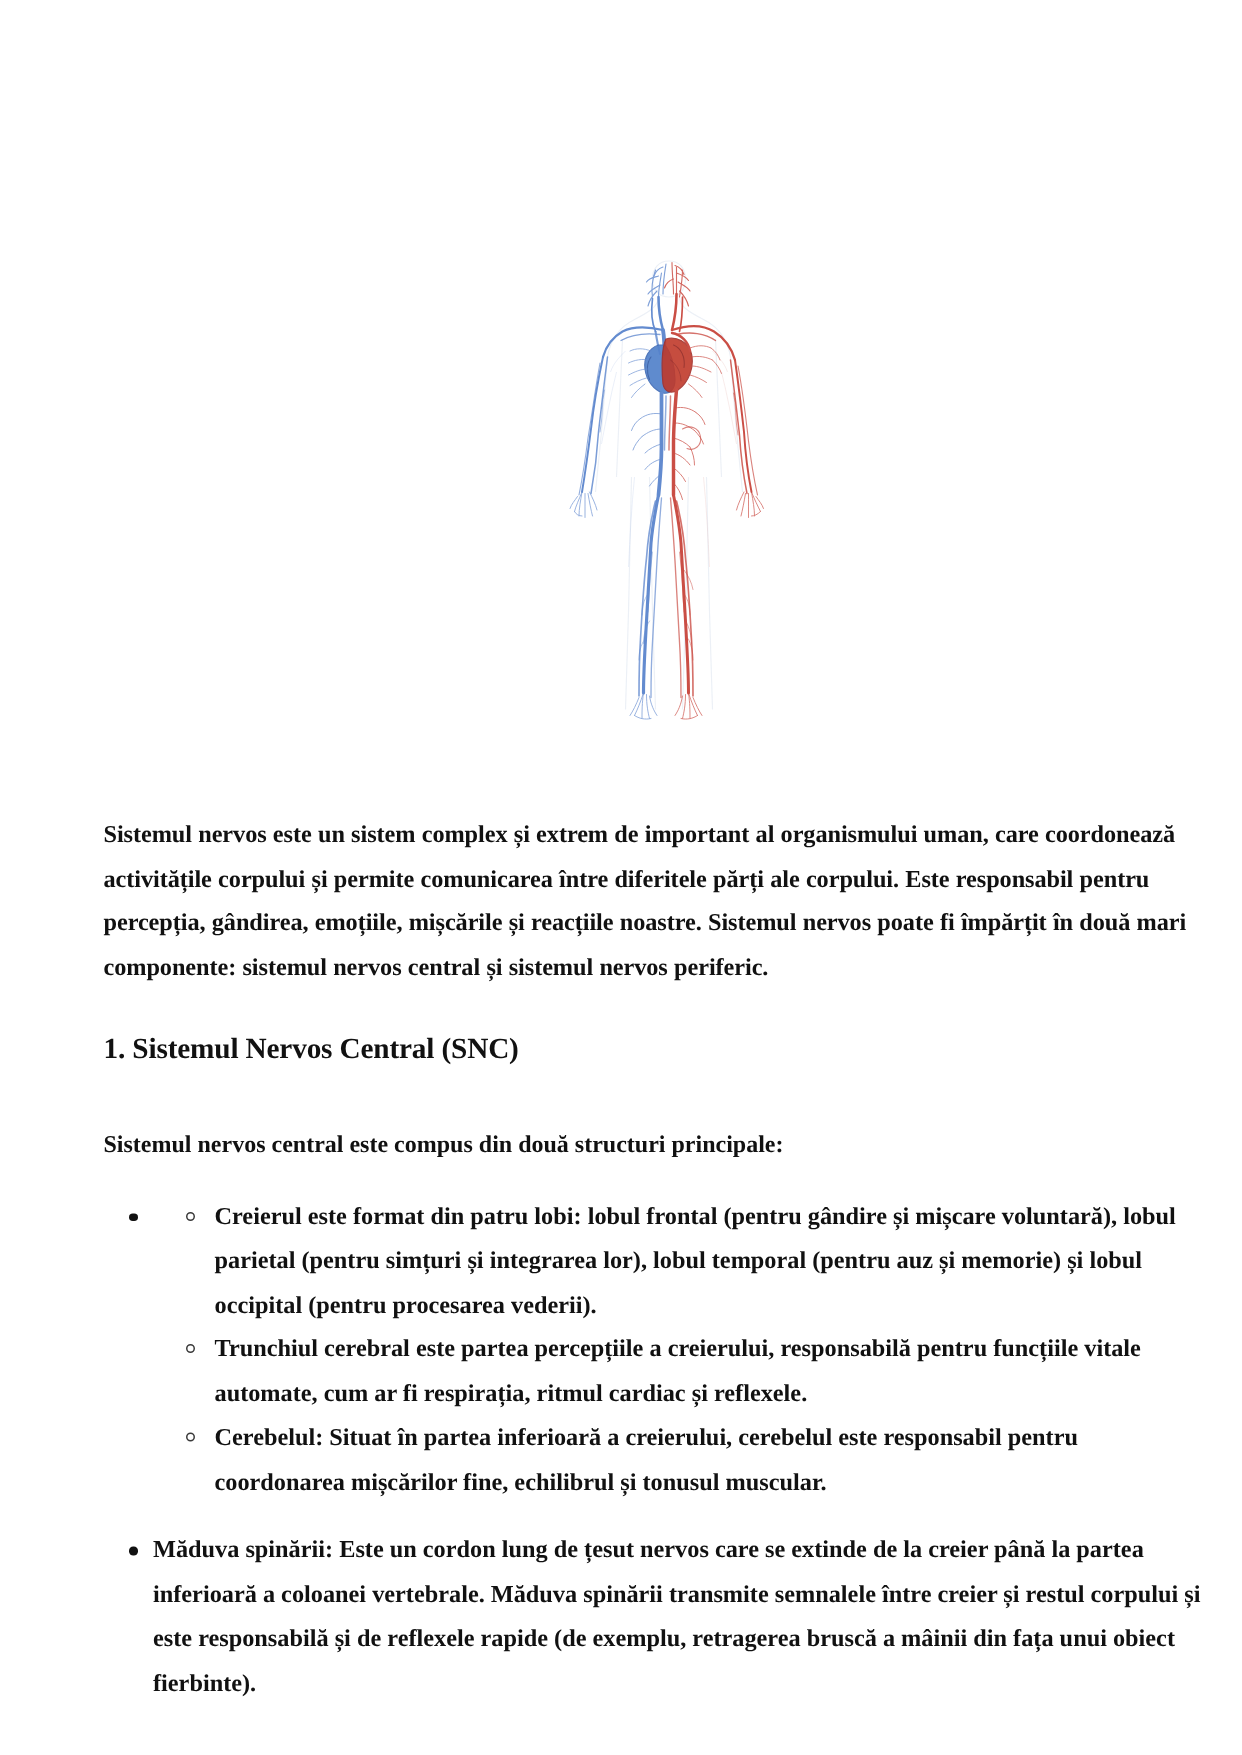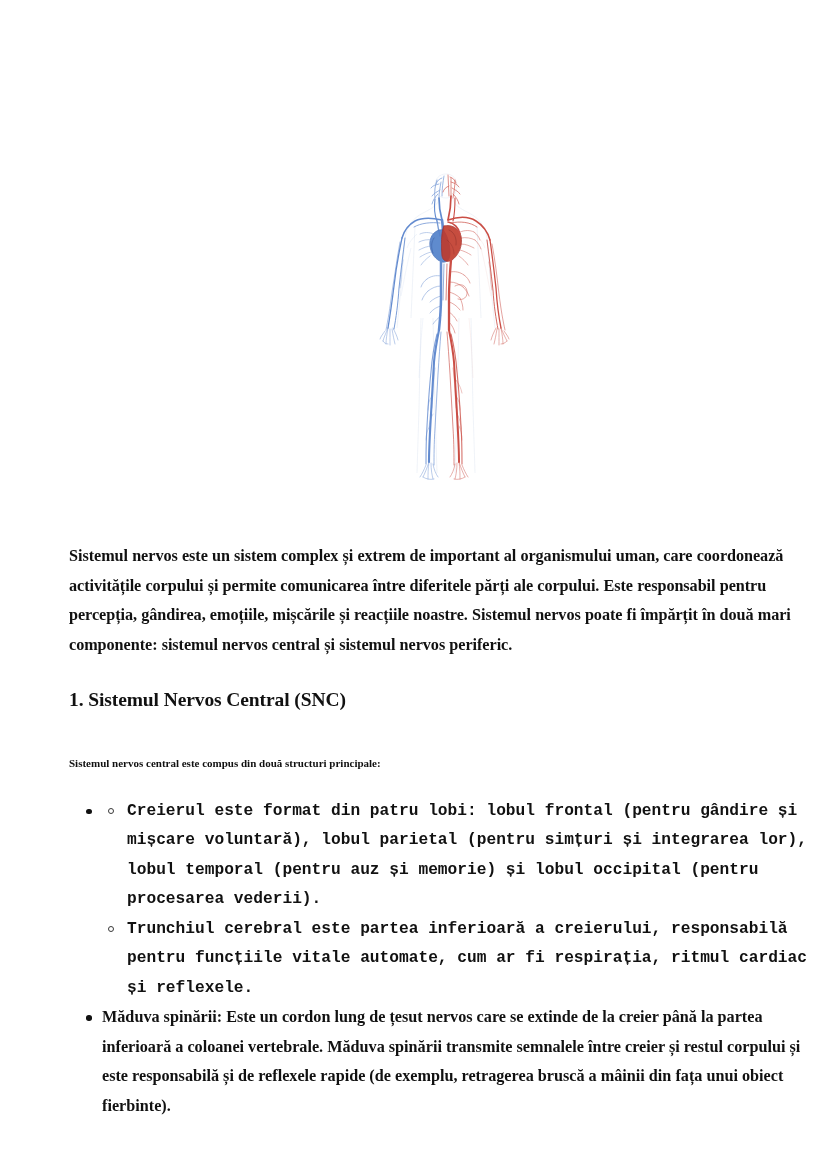--- a/index.html
+++ b/index.html
@@ -62,21 +62,21 @@
 
   h2.section-heading {
     font-size: 19.5px;
     font-weight: bold;
     line-height: 27px;
     margin: 0 0 36px 0;
     letter-spacing: -0.1px;
   }
 
   p.lead-text {
-    font-size: 11px;
+    font-size: 16px;
     font-weight: bold;
     line-height: 29.5px;
     margin: 0 0 18px 0;
   }
 
   ul.level1 {
     list-style: none;
     margin: 0 0 22px 0;
     padding: 0;
   }
@@ -96,23 +96,22 @@
     left: 17px;
     top: 12px;
     width: 5.5px;
     height: 5.5px;
     border-radius: 50%;
     background: #111111;
   }
 
   ul.level2 {
     list-style: none;
-    margin: 0;
+    margin: 16px;
     padding: 0;
-    font-family: Liberation Mono, monospace;
   }
   ul.level2 > li {
     position: relative;
     padding-left: 25px;
     font-size: 16.2px;
     font-weight: bold;
     line-height: 29.5px;
   }
   ul.level2 > li > .marker-circle {
     position: absolute;
@@ -349,21 +348,25 @@
       <li>
         <span class="marker-disc"></span>
 
         <ul class="level2">
           <li>
             <span class="marker-circle"></span>
             <span class="li-text">Creierul este format din patru lobi: lobul frontal (pentru gândire și mișcare voluntară), lobul parietal (pentru simțuri și integrarea lor), lobul temporal (pentru auz și memorie) și lobul occipital (pentru procesarea vederii).</span>
           </li>
           <li>
             <span class="marker-circle"></span>
-            <span class="li-text">Trunchiul cerebral este partea inferioară a creierului, responsabilă pentru funcțiile vitale automate, cum ar fi respirația, ritmul cardiac și reflexele.</span>
+            <span class="li-text">Trunchiul cerebral este partea percepțiile a creierului, responsabilă pentru funcțiile vitale automate, cum ar fi respirația, ritmul cardiac și reflexele.</span>
+          </li>
+          <li>
+            <span class="marker-circle"></span>
+            <span class="li-text">Cerebelul: Situat în partea inferioară a creierului, cerebelul este responsabil pentru coordonarea mișcărilor fine, echilibrul și tonusul muscular.</span>
           </li>
         </ul>
       </li>
 
       <li>
         <span class="marker-disc"></span>
         <span class="li-text">Măduva spinării: Este un cordon lung de țesut nervos care se extinde de la creier până la partea inferioară a coloanei vertebrale. Măduva spinării transmite semnalele între creier și restul corpului și este responsabilă și de reflexele rapide (de exemplu, retragerea bruscă a mâinii din fața unui obiect fierbinte).</span>
       </li>
 
     </ul>

